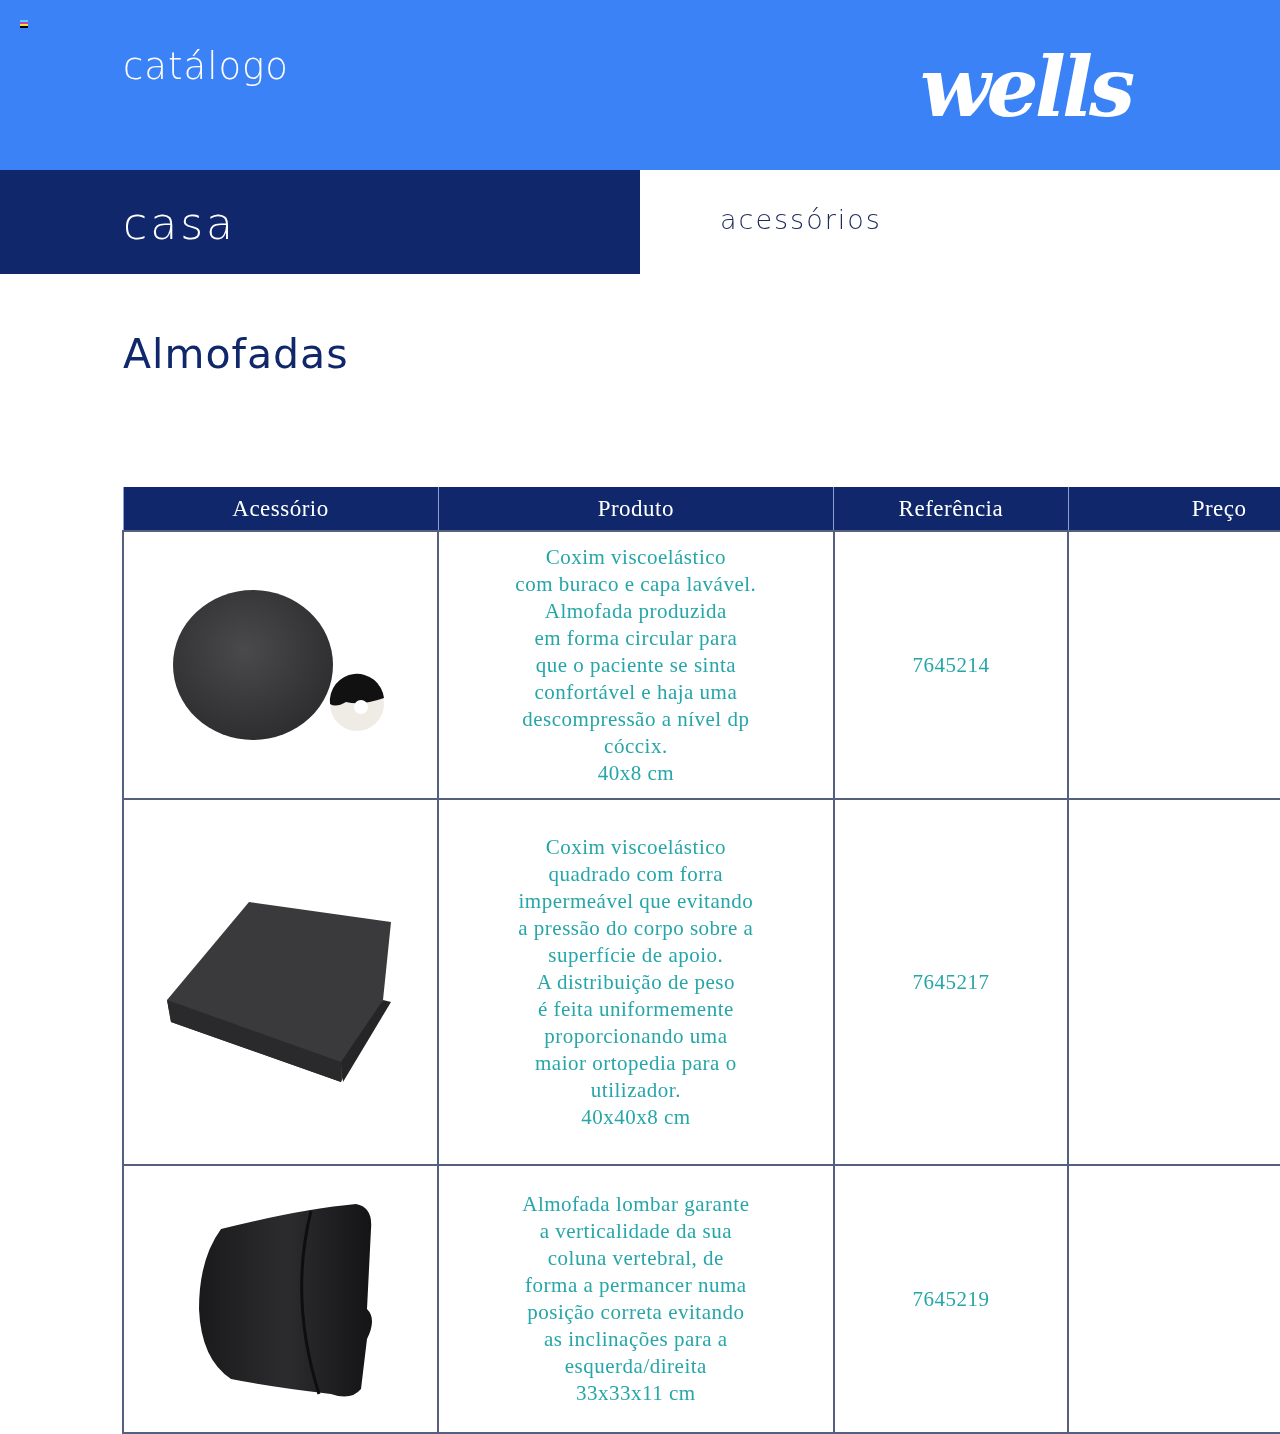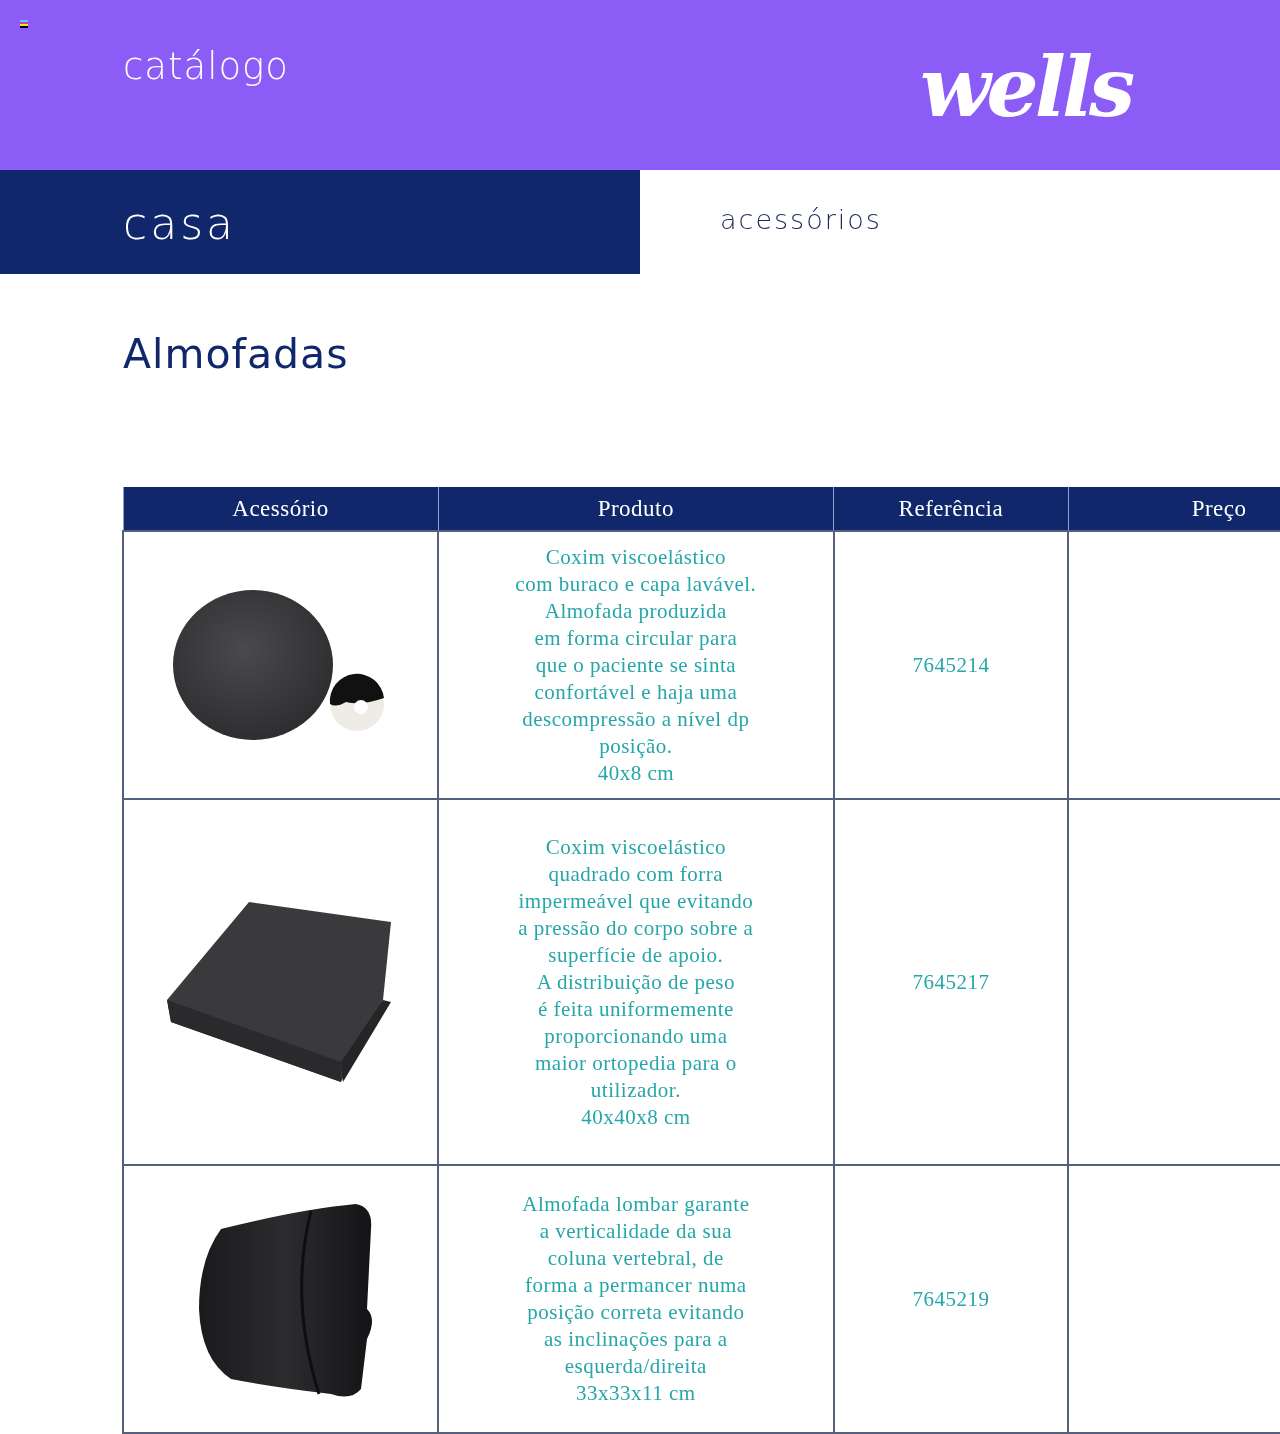--- a/index.html
+++ b/index.html
@@ -1,19 +1,19 @@
 <!DOCTYPE html>
 <html><head>
   <meta charset="utf-8">
   <style>
     * { box-sizing: border-box; margin: 0; padding: 0; }
     html, body { width: 1280px; height: 1434px; background: #ffffff; overflow: hidden; }
     body { font-family: "DejaVu Sans", "Liberation Sans", sans-serif; position: relative; }
 
-    .topband { position: absolute; left: 0; top: 0; width: 1280px; height: 170px; background: #8b5cf6; }
+    .topband { position: absolute; left: 0; top: 0; width: 1280px; height: 170px; background: #3b82f6; }
     .cmyk { position: absolute; left: 20px; top: 20px; width: 8px; height: 8px; }
     .cmyk span { display: block; height: 2px; width: 8px; }
     .title { position: absolute; left: 123px; top: 42px; color: #ffffff; font-size: 37px; line-height: 50px; letter-spacing: 1px; font-weight: 300; }
     .title .bold { font-weight: bold; }
     .logo { position: absolute; left: 915px; top: 38px; width: 250px; height: 95px; }
 
     .navband { position: absolute; left: 0; top: 170px; width: 640px; height: 104px; background: #10286b; }
     .nav-casa { position: absolute; left: 123px; top: 198px; color: #ffffff; font-size: 44px; letter-spacing: 3px; font-weight: 300; }
     .nav-acc { position: absolute; left: 720px; top: 204px; color: #1d2a5a; font-size: 27px; letter-spacing: 2px; font-weight: 300; }
 
@@ -82,21 +82,21 @@
         </div>
       </td>
       <td>
         <span class="desc-line">Coxim viscoelástico</span>
         <span class="desc-line">com buraco e capa lavável.</span>
         <span class="desc-line">Almofada produzida</span>
         <span class="desc-line">em forma circular para</span>
         <span class="desc-line">que o paciente se sinta</span>
         <span class="desc-line">confortável e haja uma</span>
         <span class="desc-line">descompressão a nível dp</span>
-        <span class="desc-line">posição.</span>
+        <span class="desc-line">cóccix.</span>
         <span class="desc-line">40x8 cm</span>
       </td>
       <td class="ref">7645214</td>
       <td></td>
     </tr>
     <tr class="r2">
       <td>
         <div class="img-wrap">
           <svg width="240" height="200" viewBox="0 0 240 200">
             <polygon points="88,20 230,40 222,118 180,200 10,140 6,118" fill="#3a3a3c"></polygon>

